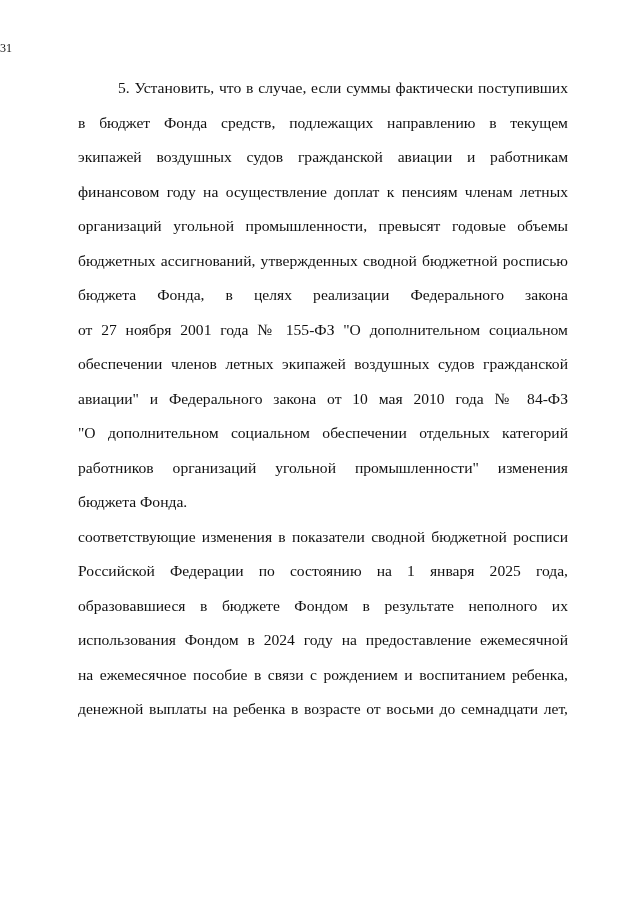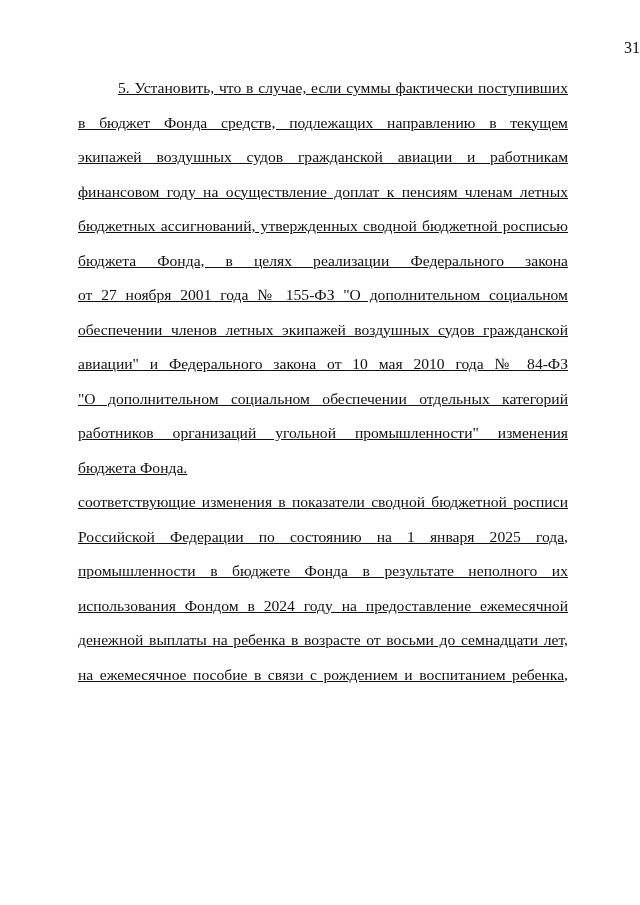--- a/index.html
+++ b/index.html
@@ -1,46 +1,47 @@
 <!DOCTYPE html>
 <html><head>
 <meta charset="utf-8">
 <style>
   html, body { margin: 0; padding: 0; background: #ffffff; }
   body { width: 640px; height: 905px; position: relative; overflow: hidden;
          font-family: "Liberation Serif", "DejaVu Serif", serif; color: #111; }
-  .page-number { position: absolute; top: 38px; left: 0; width: 640px; text-align: right;
-                 font-size: 16px; line-height: 20px; }
+  .page-number { position: absolute; top: 38px; left: 0; width: 640px; text-align: left;
+                 font-size: 12px; line-height: 20px; }
   .body-text { position: absolute; top: 76px; left: 78px; width: 490px; }
   .line { display: block; height: 34.5px; line-height: 24px; font-size: 15.6px;
-          text-align: justify; text-align-last: justify; white-space: normal; text-decoration: underline; }
+          text-align: justify; text-align-last: justify; white-space: normal; }
   .line.last { text-align-last: left; }
   .line.indent { padding-left: 40px; }
 </style>
 </head>
 <body>
 
 <div class="page-number">31</div>
 
 <div class="body-text">
   <div>
     <span class="line indent">5. Установить, что в случае, если суммы фактически поступивших</span>
     <span class="line">в бюджет Фонда средств, подлежащих направлению в текущем</span>
     <span class="line">экипажей воздушных судов гражданской авиации и работникам</span>
     <span class="line">финансовом году на осуществление доплат к пенсиям членам летных</span>
+    <span class="line">организаций угольной промышленности, превысят годовые объемы</span>
     <span class="line">бюджетных ассигнований, утвержденных сводной бюджетной росписью</span>
     <span class="line">бюджета Фонда, в целях реализации Федерального закона</span>
     <span class="line">от 27 ноября 2001 года № 155-ФЗ "О дополнительном социальном</span>
     <span class="line">обеспечении членов летных экипажей воздушных судов гражданской</span>
     <span class="line">авиации" и Федерального закона от 10 мая 2010 года № 84-ФЗ</span>
     <span class="line">"О дополнительном социальном обеспечении отдельных категорий</span>
     <span class="line">работников организаций угольной промышленности" изменения</span>
     <span class="line last">бюджета Фонда.</span>
     <span class="line">соответствующие изменения в показатели сводной бюджетной росписи</span>
   </div>
   <div>
     <span class="line">Российской Федерации по состоянию на 1 января 2025 года,</span>
-    <span class="line">промышленности в бюджете Фонда в результате неполного их</span>
+    <span class="line">образовавшиеся в бюджете Фондом в результате неполного их</span>
     <span class="line">использования Фондом в 2024 году на предоставление ежемесячной</span>
+    <span class="line">на ежемесячное пособие в связи с рождением и воспитанием ребенка,</span>
     <span class="line">денежной выплаты на ребенка в возрасте от восьми до семнадцати лет,</span>
-    <span class="line">на ежемесячное пособие в связи с рождением и воспитанием ребенка,</span>
   </div>
 </div>
 
 </body></html>

